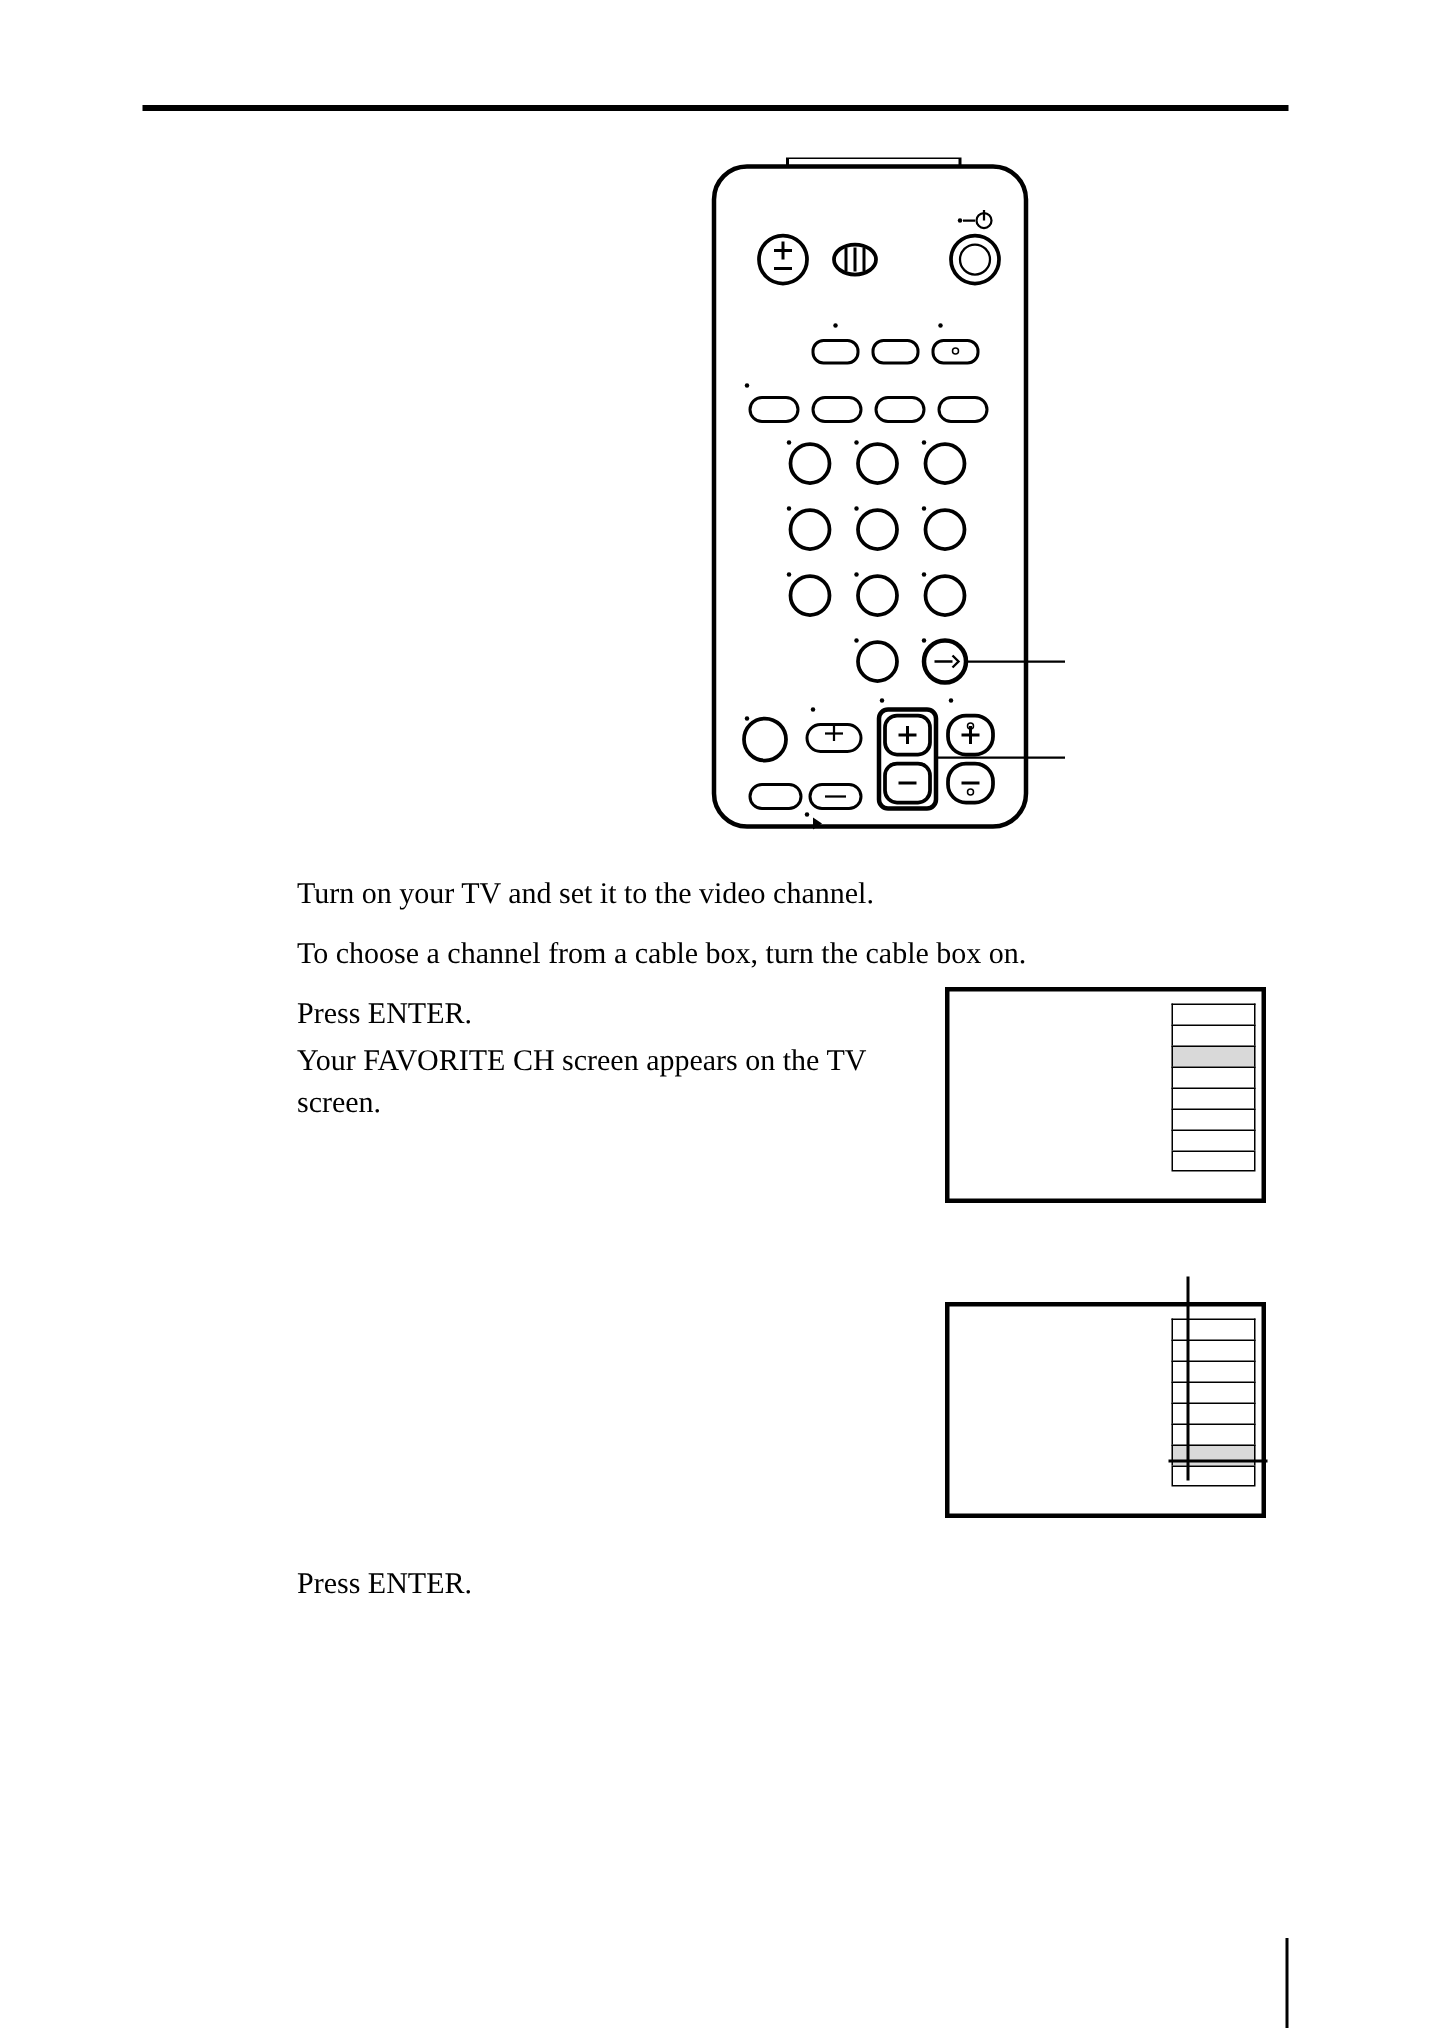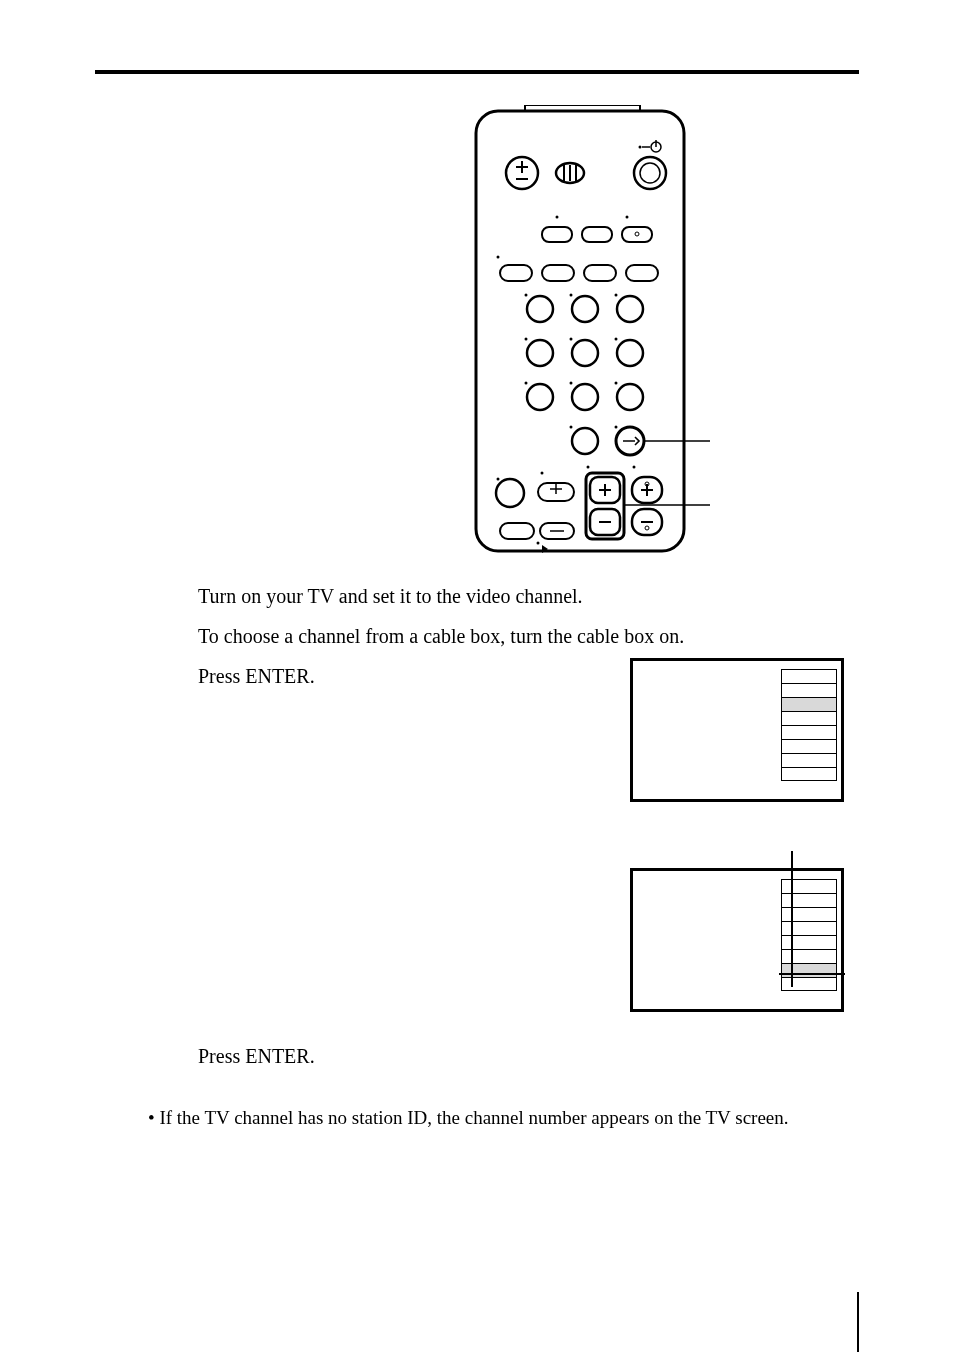--- a/index.html
+++ b/index.html
@@ -121,20 +121,21 @@
       <rect x="70" y="418" width="34" height="16" rx="8" fill="#fff" stroke="#000" stroke-width="2"></rect>
       <line x1="80" y1="426" x2="94" y2="426" stroke="#000" stroke-width="1.5"></line>
       <circle cx="68" cy="438" r="1.5" fill="#000"></circle>
       <path d="M72 440 L78 444 L72 448 Z" fill="#000"></path>
     </svg>
   </div>
 
   <div class="step-text" style="left:198px;top:622px;width:640px">To choose a channel from a cable box, turn the cable box on.</div>
   <div class="step-text" style="left:198px;top:582px;width:610px">Turn on your TV and set it to the video channel.</div>
   <div class="step-text" style="left:198px;top:662px;width:400px">Press ENTER.</div>
+  <div class="step-text" style="left:198px;top:693px;width:405px">Your FAVORITE CH screen appears on the TV screen.</div>
   <div class="step-text" style="left:198px;top:1042px;width:400px">Press ENTER.</div>
 
   <div class="side-fig" style="left:630px;top:658px;width:208px;height:138px">
     <div class="tablecol">
       <div class="row"></div>
         <div class="row"></div>
         <div class="row hl1"></div>
         <div class="row"></div>
       <div class="row"></div>
         <div class="row"></div>
@@ -151,18 +152,15 @@
         <div class="row"></div>
       <div class="row"></div>
         <div class="row"></div>
         <div class="row hl1"></div>
         <div class="row last"></div>
     </div>
     <div class="crs-v" style="left:158px;top:-20px;height:136px"></div>
     <div class="crs-h" style="left:146px;top:102px;width:66px"></div>
   </div>
 
-  <div class="note-bullet" style="left:148px;top:1104px;width:700px">
-    <span>•&nbsp;</span><span>If the TV channel has no station ID, the channel number appears on the TV screen.</span>
-  </div>
 
   <div class="page-side-line"></div>
 </div>
 
 </body></html>

